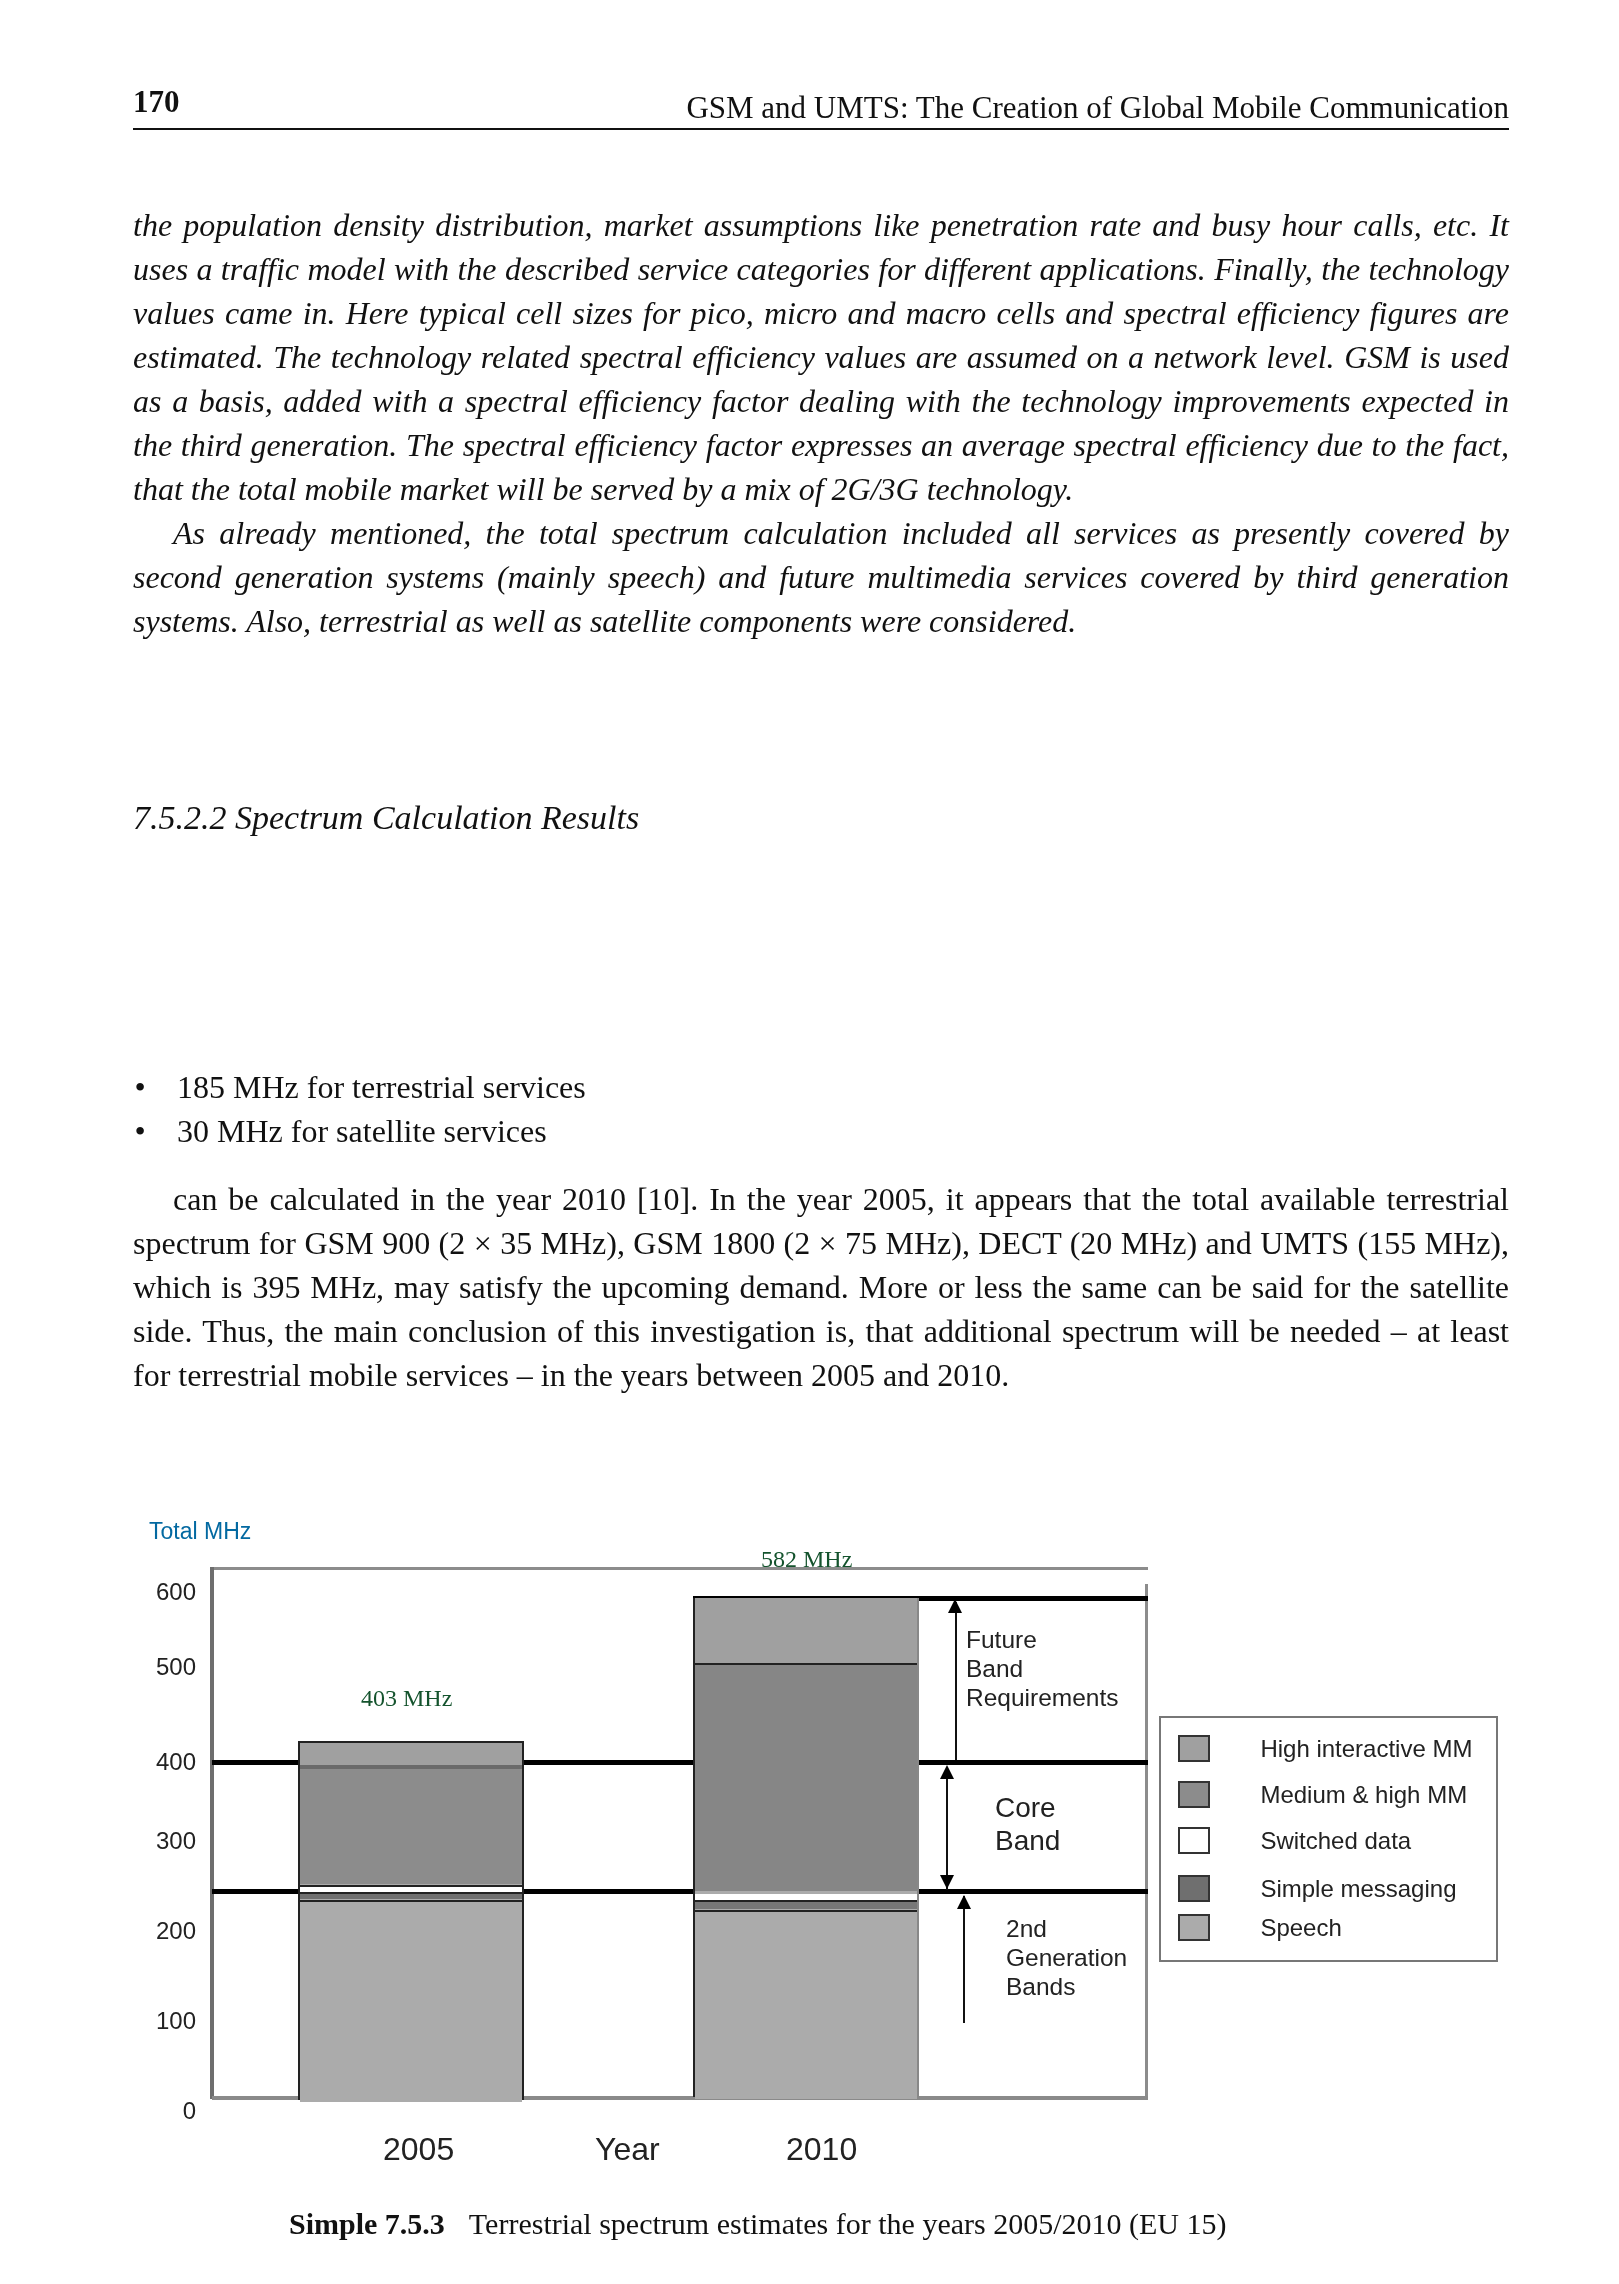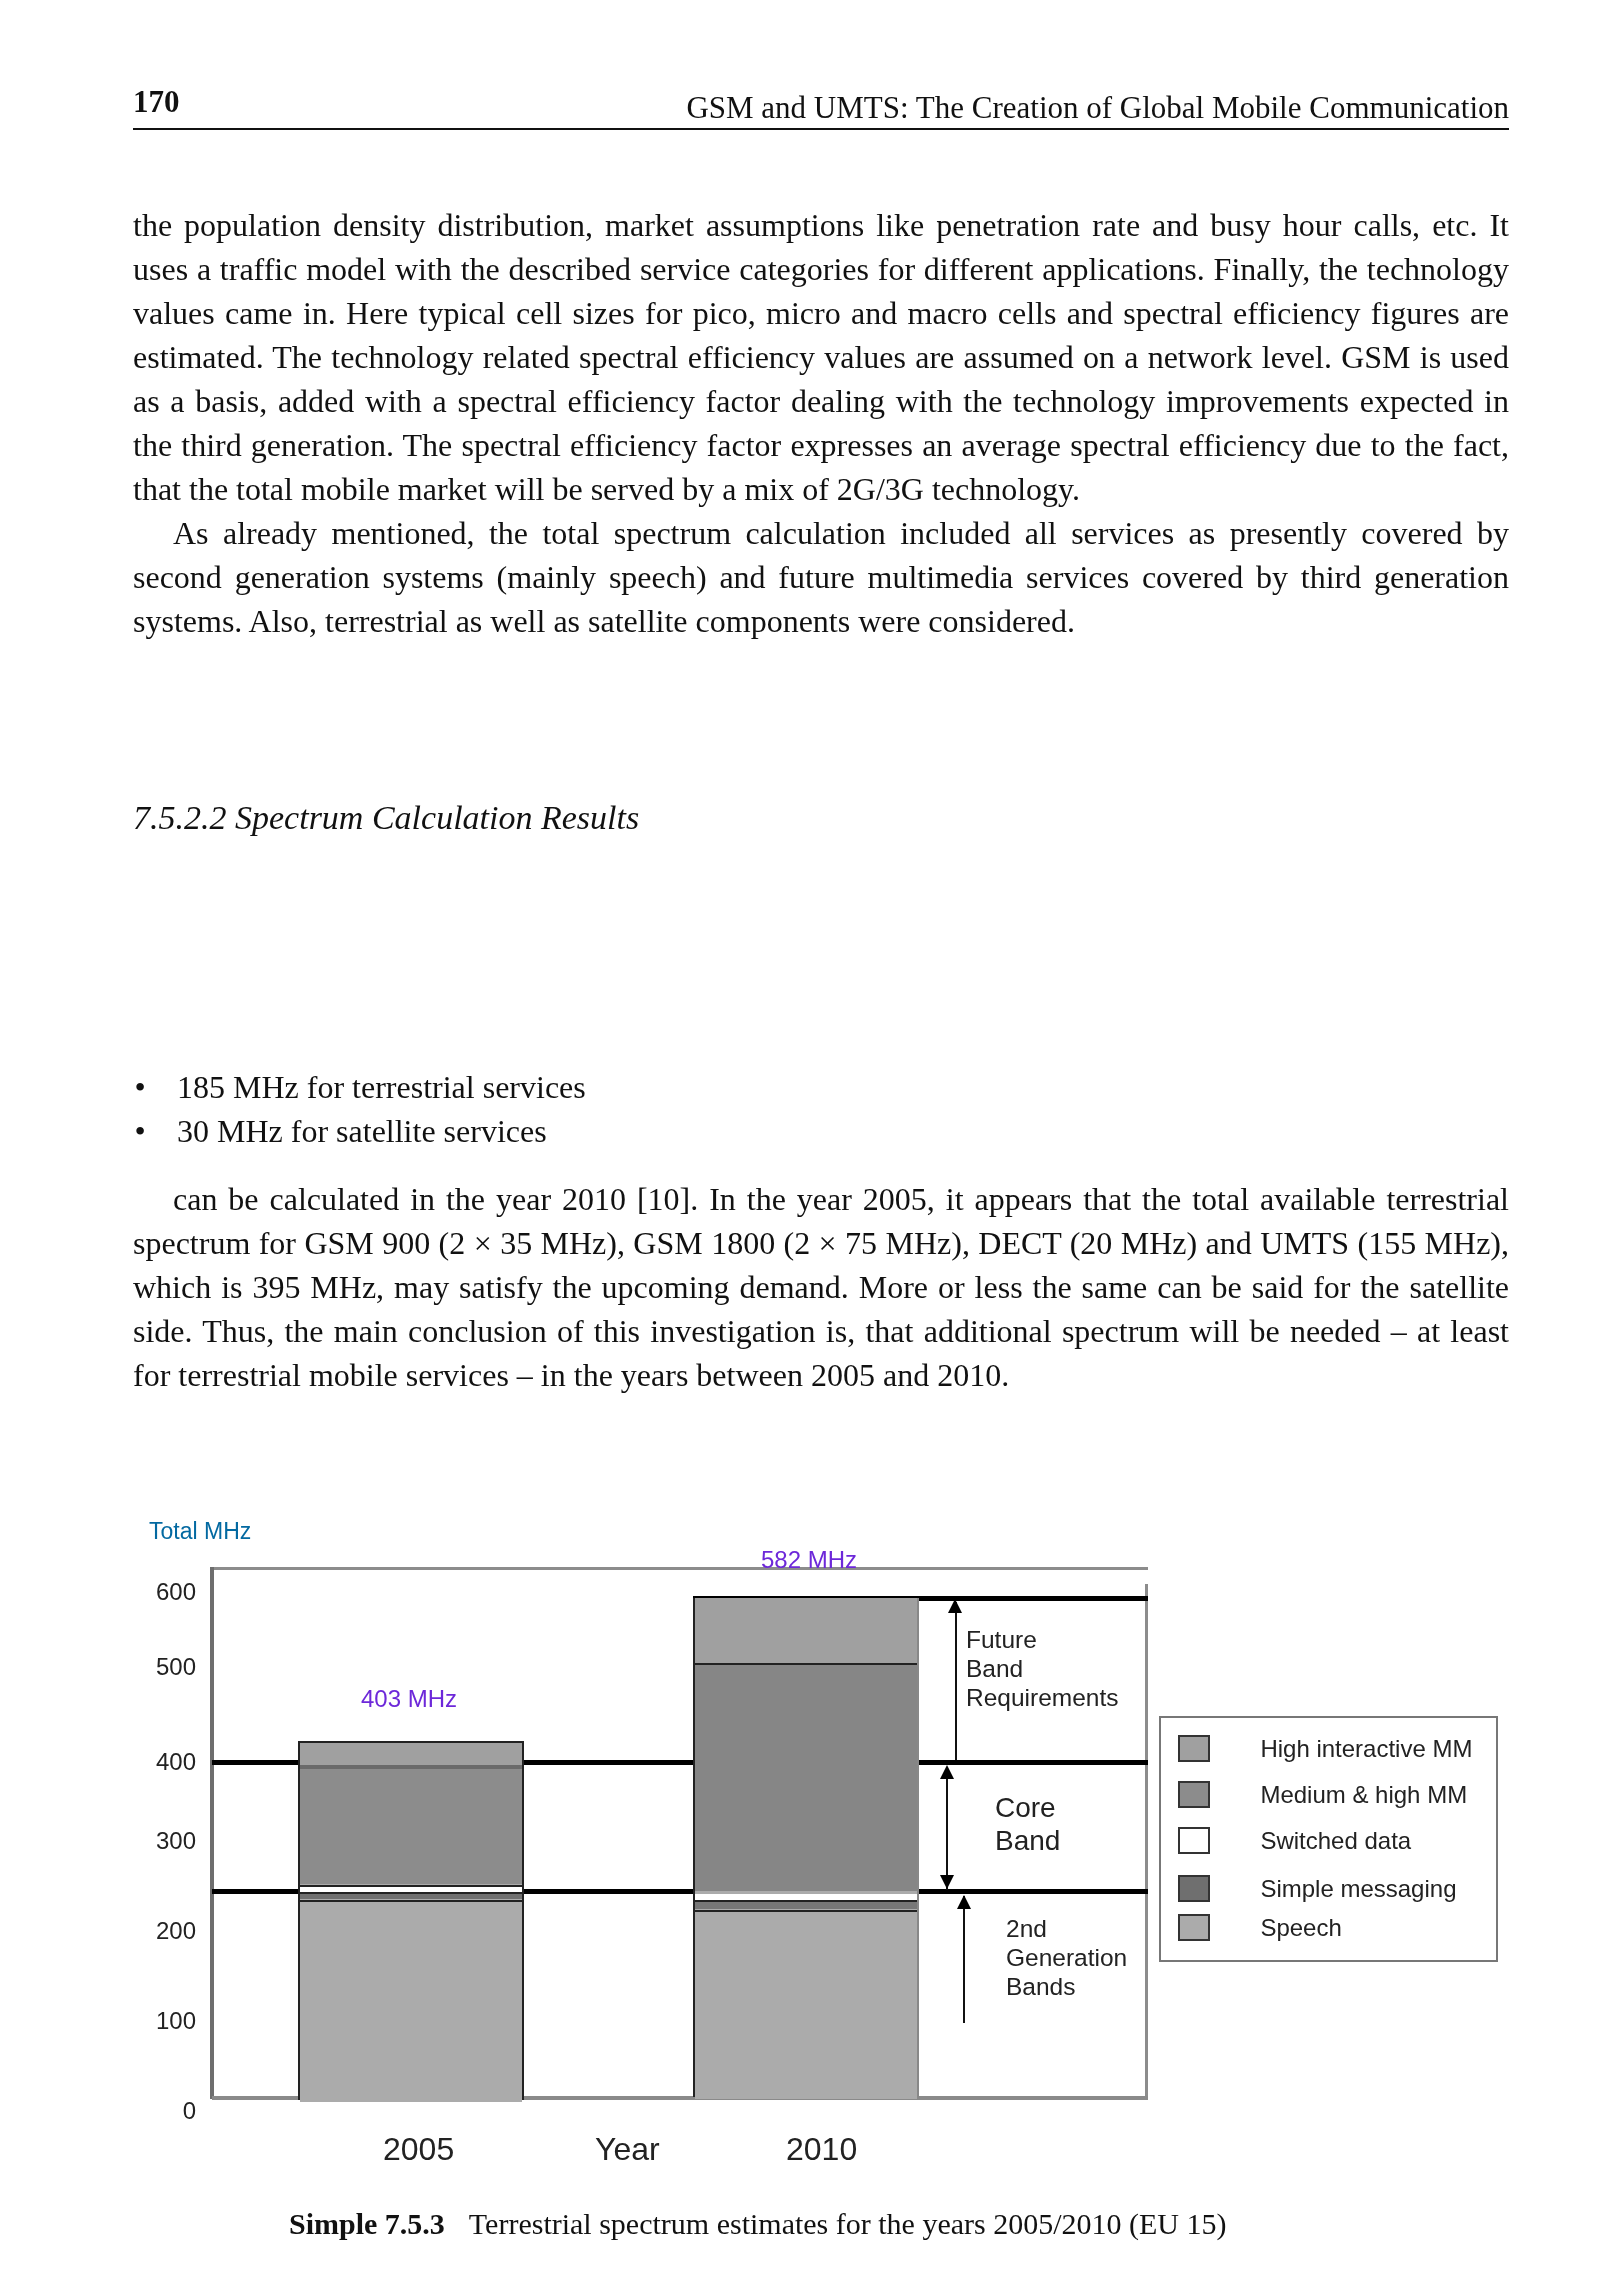--- a/index.html
+++ b/index.html
@@ -24,21 +24,21 @@
   .chart * { pointer-events:auto; }
   .ytitle { position:absolute; left:149px; top:1518px; font-size:23px; color:#0369a1; }
   .ytick { position:absolute; width:55px; text-align:right; font-size:24px; color:#222; }
   .frame-top { position:absolute; left:212px; top:1567px; width:936px; height:3.2px; background:#8c8c8c; }
   .frame-left { position:absolute; left:210px; top:1567px; width:4px; height:532px; background:#6e6e6e; }
   .frame-right { position:absolute; left:1145px; top:1584px; width:3.2px; height:515px; background:#8c8c8c; }
   .frame-bottom { position:absolute; left:212px; top:2096px; width:936px; height:4px; background:#8a8a8a; }
   .hline { position:absolute; height:4.7px; background:#000; }
   .bar { position:absolute; border-left:2.4px solid #222; border-right:2.4px solid #222; }
   .seg { position:absolute; left:0; right:0; border-top:2.4px solid #222; }
-  .bar-label { position:absolute; font-size:24px; color:#6d28d9; }
+  .bar-label { position:absolute; font-size:24px; color:#14532d;font-family:Liberation Serif, serif; }
   .xtick { position:absolute; top:2131px; font-size:32px; color:#222; }
   .annot { position:absolute; font-size:24.5px; line-height:29px; color:#222; }
   .arrow-line { position:absolute; width:2.4px; background:#111; }
   .tri-up { position:absolute; width:0; height:0; border-left:7.1px solid transparent; border-right:7.1px solid transparent; border-bottom:14.2px solid #000; }
   .tri-down { position:absolute; width:0; height:0; border-left:7.1px solid transparent; border-right:7.1px solid transparent; border-top:14.2px solid #000; }
 
   .legend { position:absolute; left:1159px; top:1716px; width:335px; height:242px; border:2.4px solid #777; background:#fff;text-align:center; }
   .legend-item { position:absolute; left:17.4px; height:32px; width:308px; }
   .swatch { position:absolute; left:0; top:0; width:32px; height:27px; border:2.4px solid #333; box-sizing:border-box; }
   .legend-label { position:absolute; left:82px; top:0; font-size:24px; color:#222; white-space:nowrap; }
@@ -47,21 +47,21 @@
   .caption b { margin-right:24px; }
 </style>
 </head>
 <body>
 
 <div class="running-head serif">
   <span class="page-num">170</span>
   <span class="book-title">GSM and UMTS: The Creation of Global Mobile Communication</span>
 </div>
 
-<div class="body-text serif" style="top:203px;">
+<div class="body-text serif" style="top:203px;font-style:italic;">
   <p>the population density distribution, market assumptions like penetration rate and busy hour calls, etc. It uses a traffic model with the described service categories for different applica­tions. Finally, the technology values came in. Here typical cell sizes for pico, micro and macro cells and spectral efficiency figures are estimated. The technology related spectral efficiency values are assumed on a network level. GSM is used as a basis, added with a spectral efficiency factor dealing with the technology improvements expected in the third generation. The spectral efficiency factor expresses an average spectral efficiency due to the fact, that the total mobile market will be served by a mix of 2G/3G technology.</p>
   <p class="indent">As already mentioned, the total spectrum calculation included all services as presently covered by second generation systems (mainly speech) and future multimedia services covered by third generation systems. Also, terrestrial as well as satellite components were considered.</p>
 </div>
 
 <div class="heading serif">7.5.2.2 Spectrum Calculation Results</div>
 
 <div class="body-text serif" style="top:868px;">
 </div>
 
 <div class="body-text serif" style="top:1065px;">

